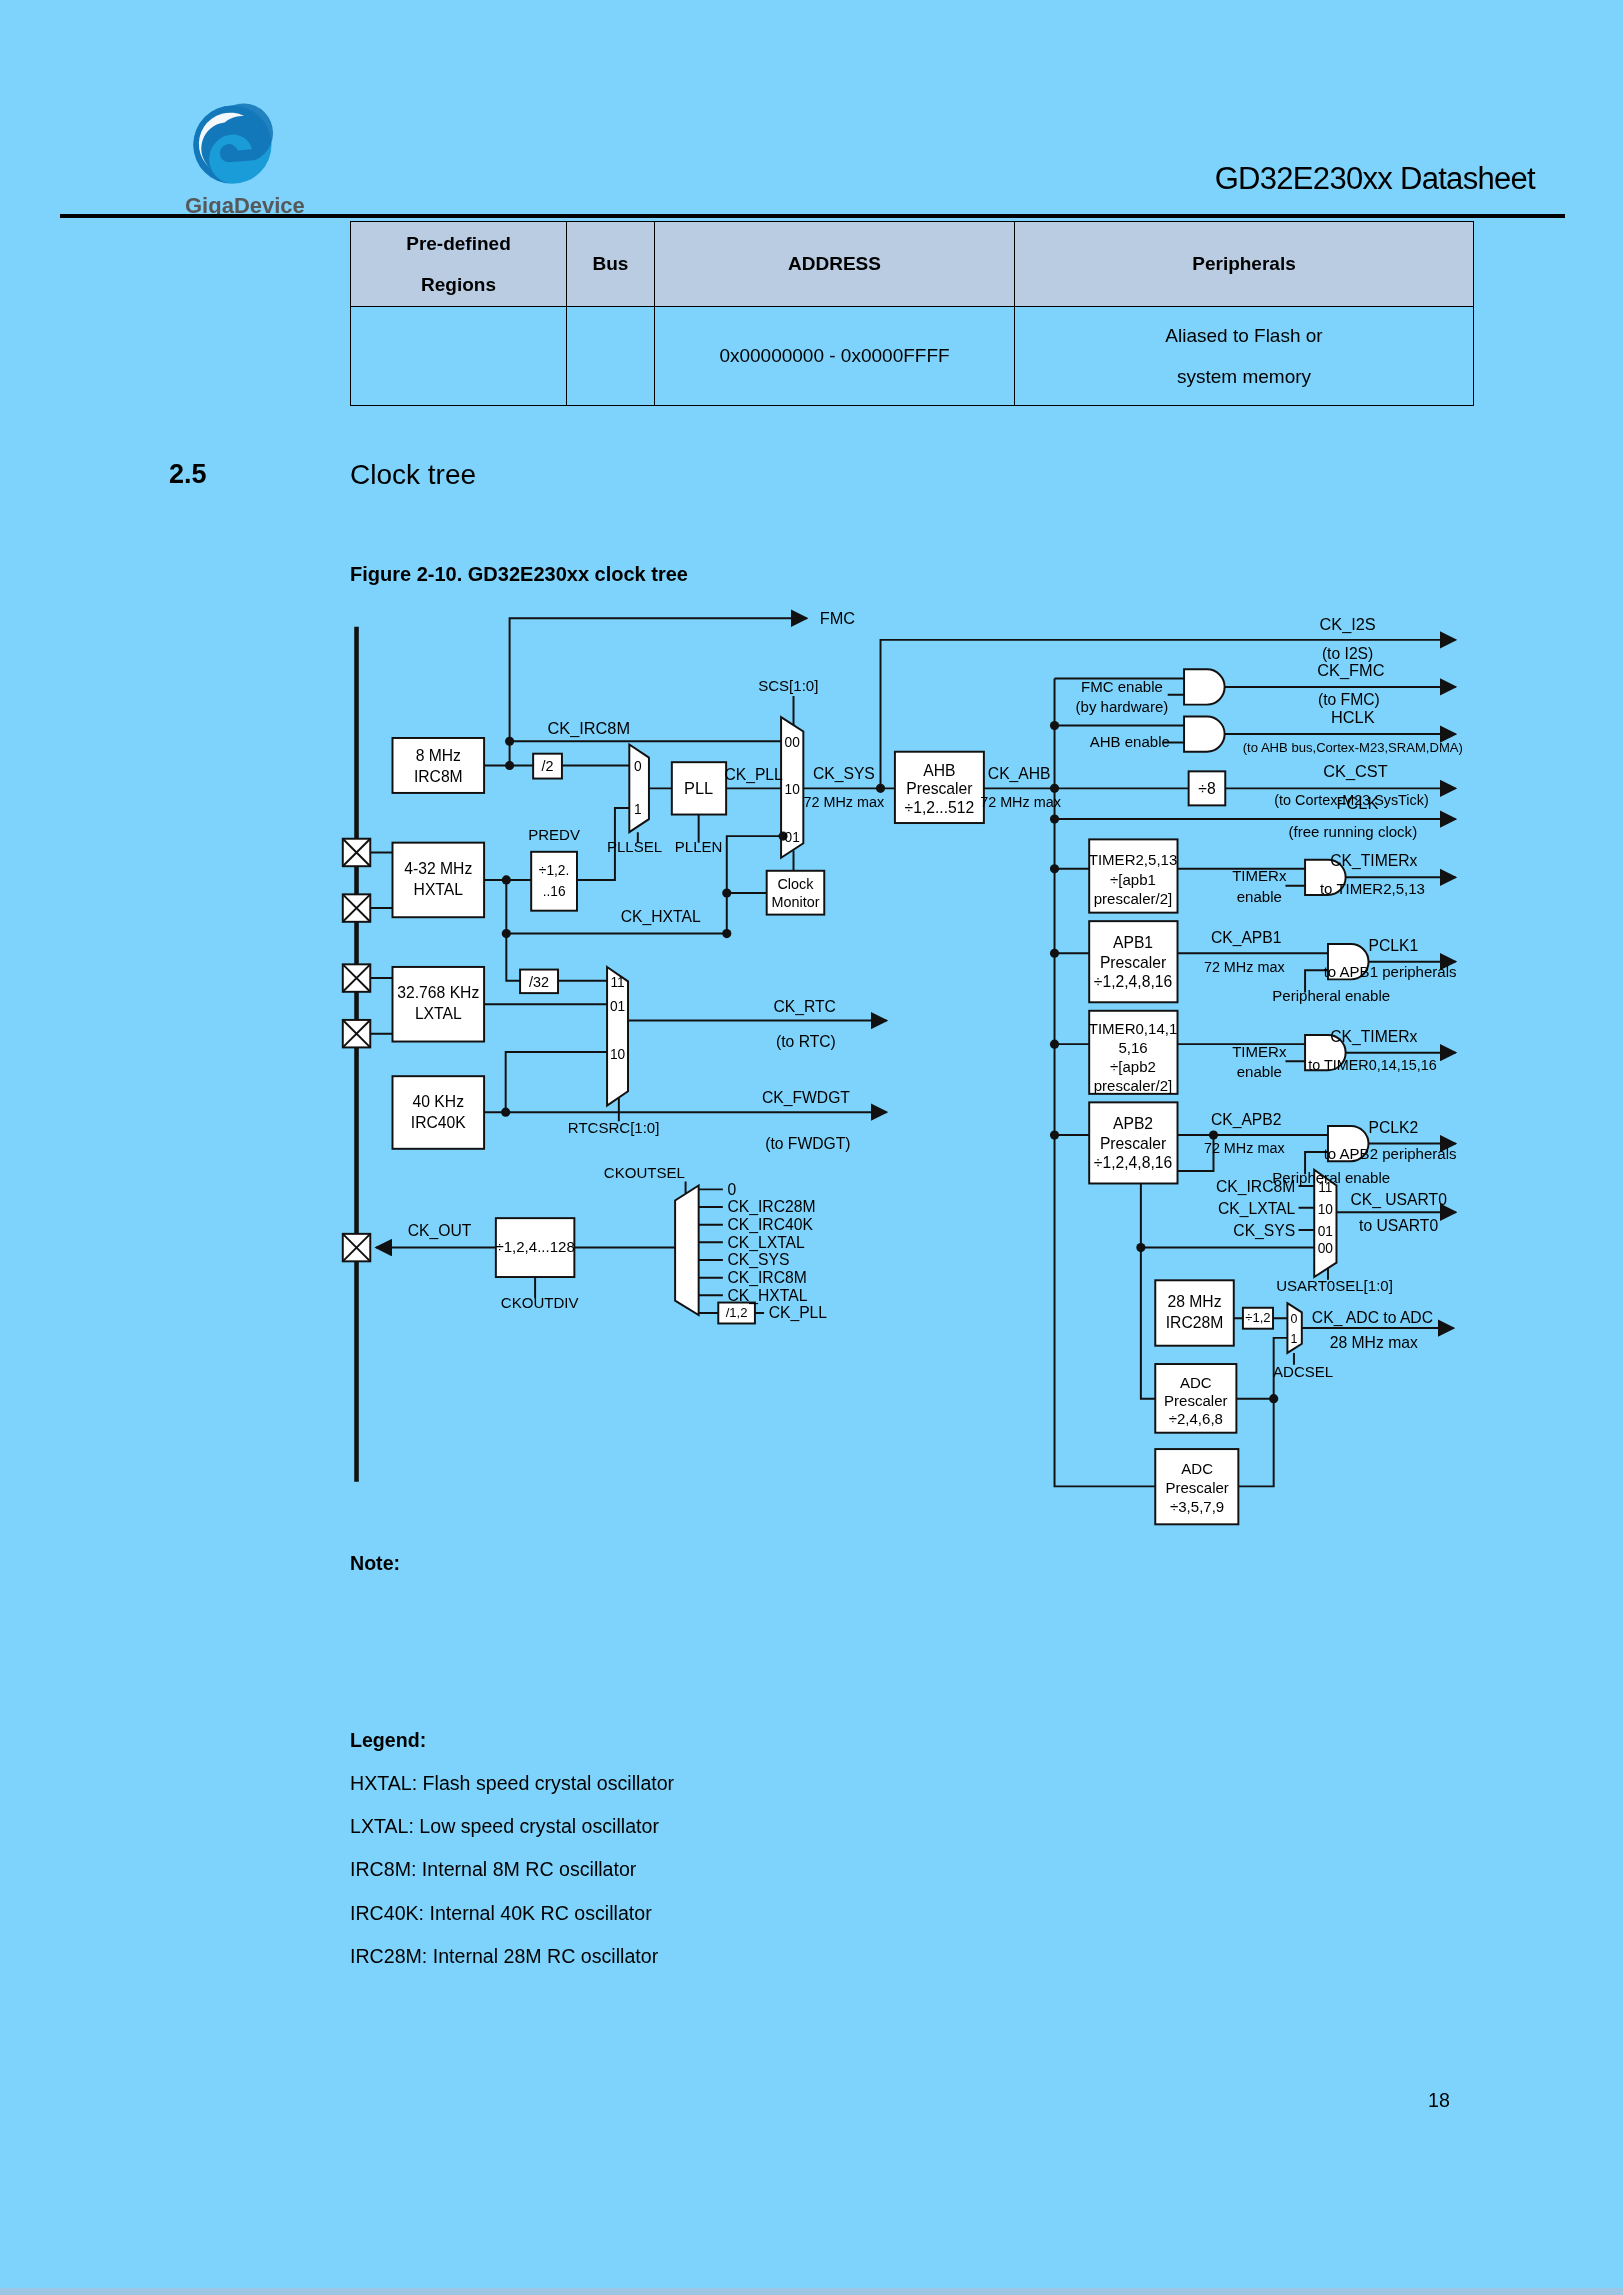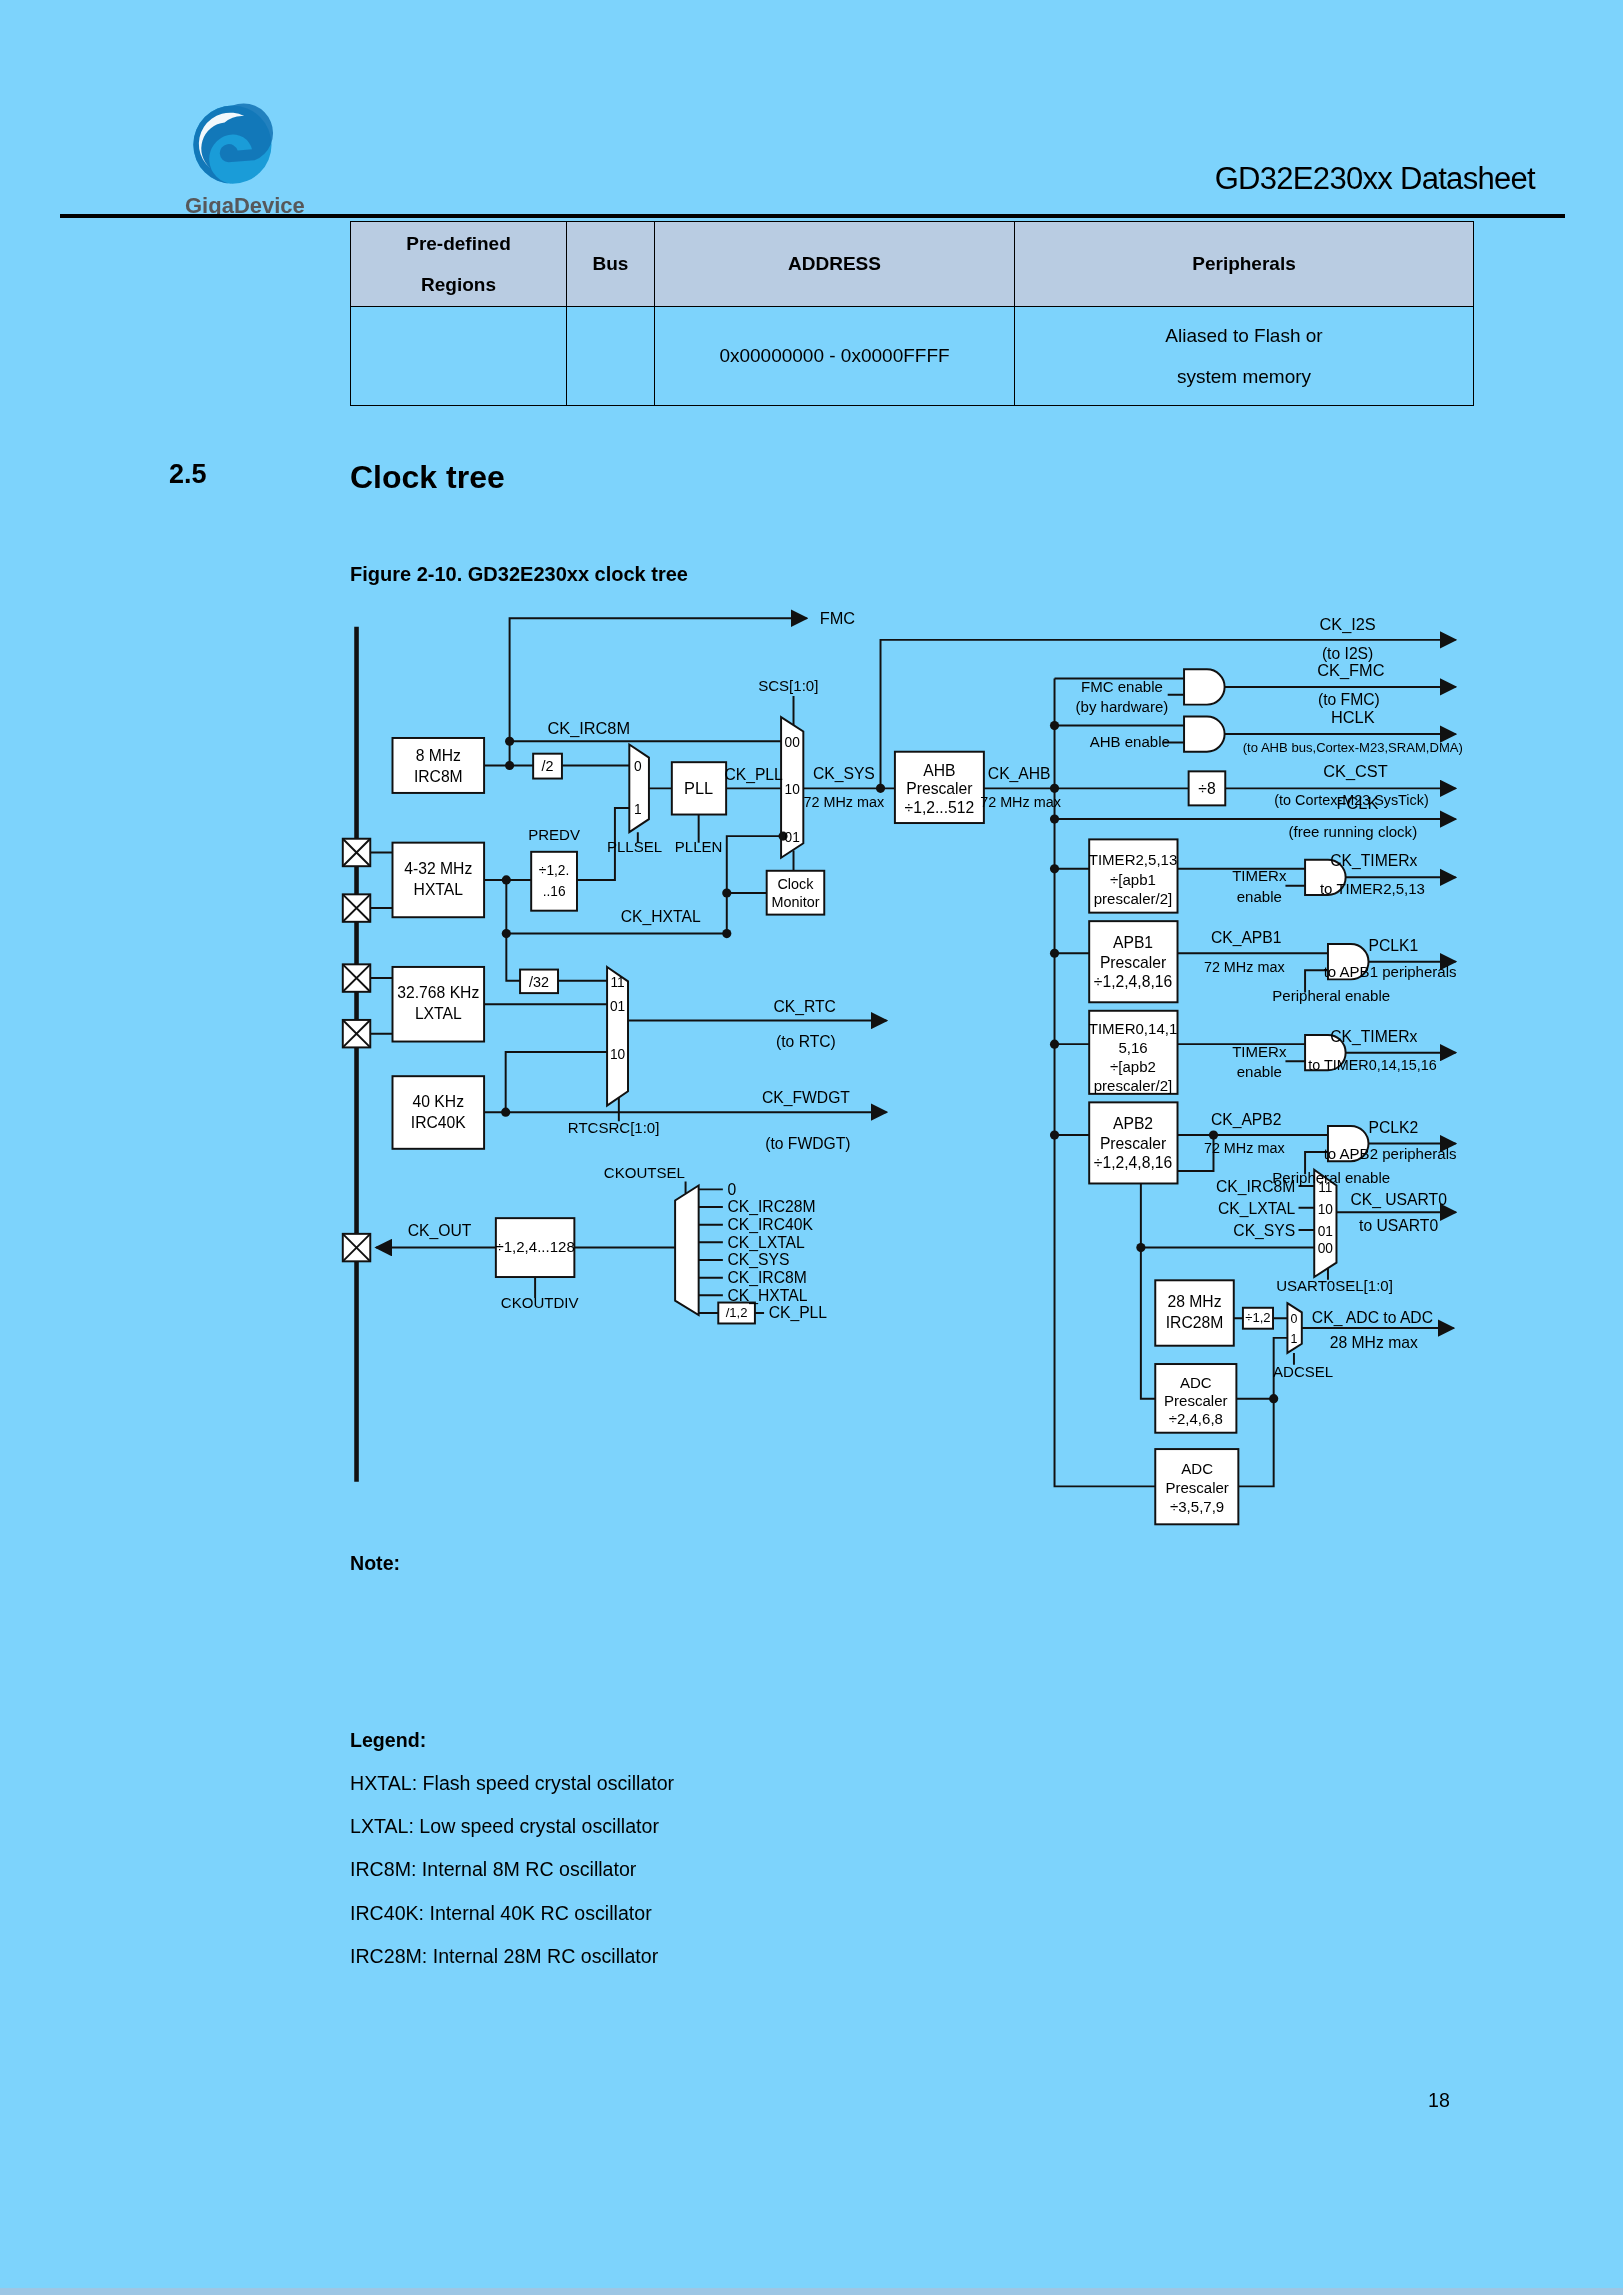--- a/index.html
+++ b/index.html
@@ -12,21 +12,21 @@
   #head-rule{position:absolute;left:60px;top:214px;width:1505px;height:3.9px;background:#000;}
   
   #mem-table{position:absolute;left:350px;top:221px;border-collapse:collapse;table-layout:fixed;}
   #mem-table td{border:1.3px solid #000;text-align:center;vertical-align:middle;font-size:19px;padding:0;}
   #mem-table .hd{background:#b9cce2;font-weight:bold;}
   #mem-table .c1{width:215px;} #mem-table .c2{width:87px;} #mem-table .c3{width:359px;} #mem-table .c4{width:458px;}
   .r1{height:85px;} .r2{height:99px;}
   .twoline div{line-height:41px;}
   
   #sec-num{position:absolute;left:169px;top:459px;font-size:27px;font-weight:bold;}
-  #sec-title{position:absolute;left:350px;top:459px;font-size:32px;font-weight:bold;text-align:center;}
+  #sec-title{position:absolute;left:350px;top:459px;font-size:28px;font-weight:normal;text-align:center;}
   #fig-caption{position:absolute;left:350px;top:563px;font-size:20px;font-weight:bold;}
   
   .bodyline{position:absolute;left:350px;font-size:19.6px;white-space:nowrap;}
   .bold{font-weight:bold;}
   #page-num{position:absolute;left:1428px;top:2089px;font-size:19.6px;}
   #bottom-bar{position:absolute;left:0;top:2288px;width:1623px;height:7.2px;background:#9dc6e4;}
   
   svg text{font-family:"Liberation Sans",sans-serif;fill:#000;}
   .w{stroke:#111;stroke-width:3;fill:none;}
   .w7{stroke:#111;stroke-width:7;fill:none;}

